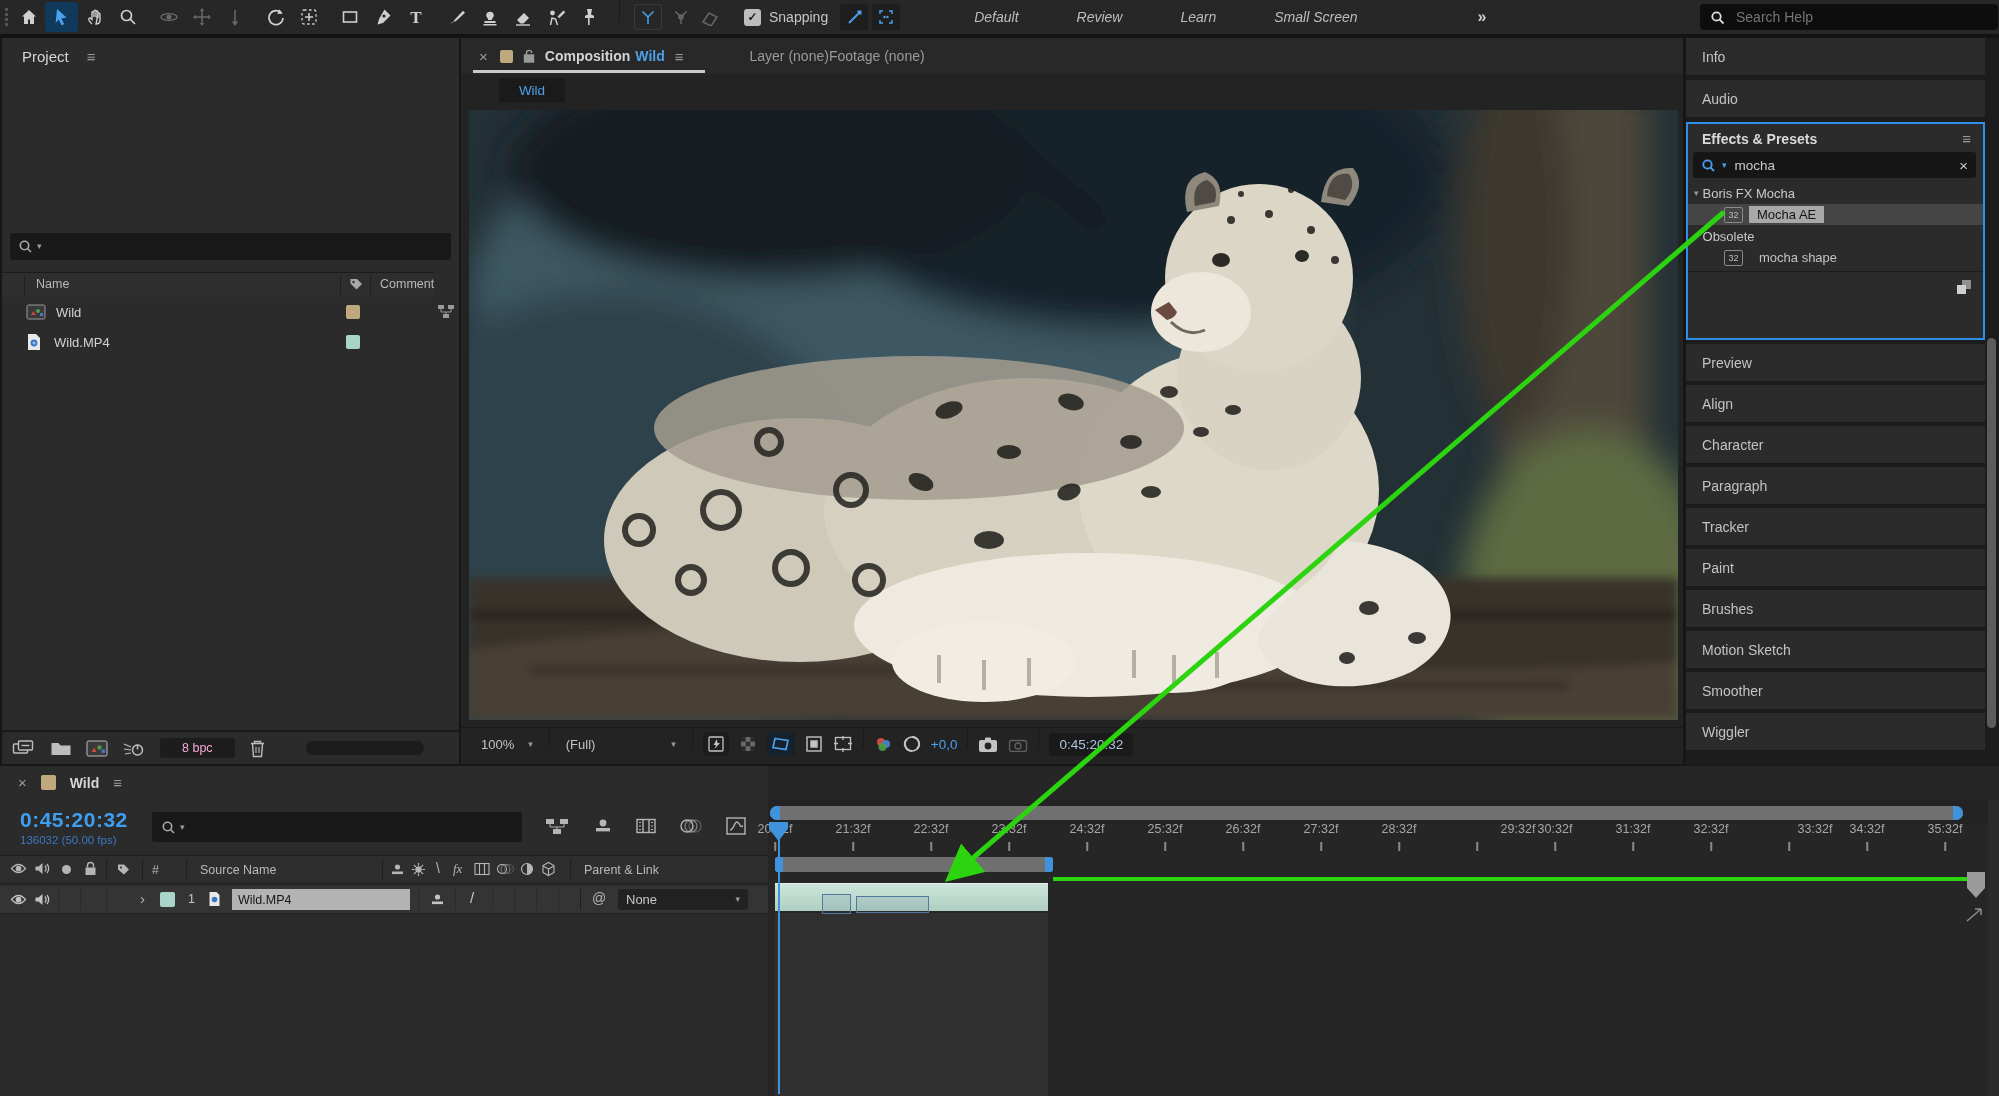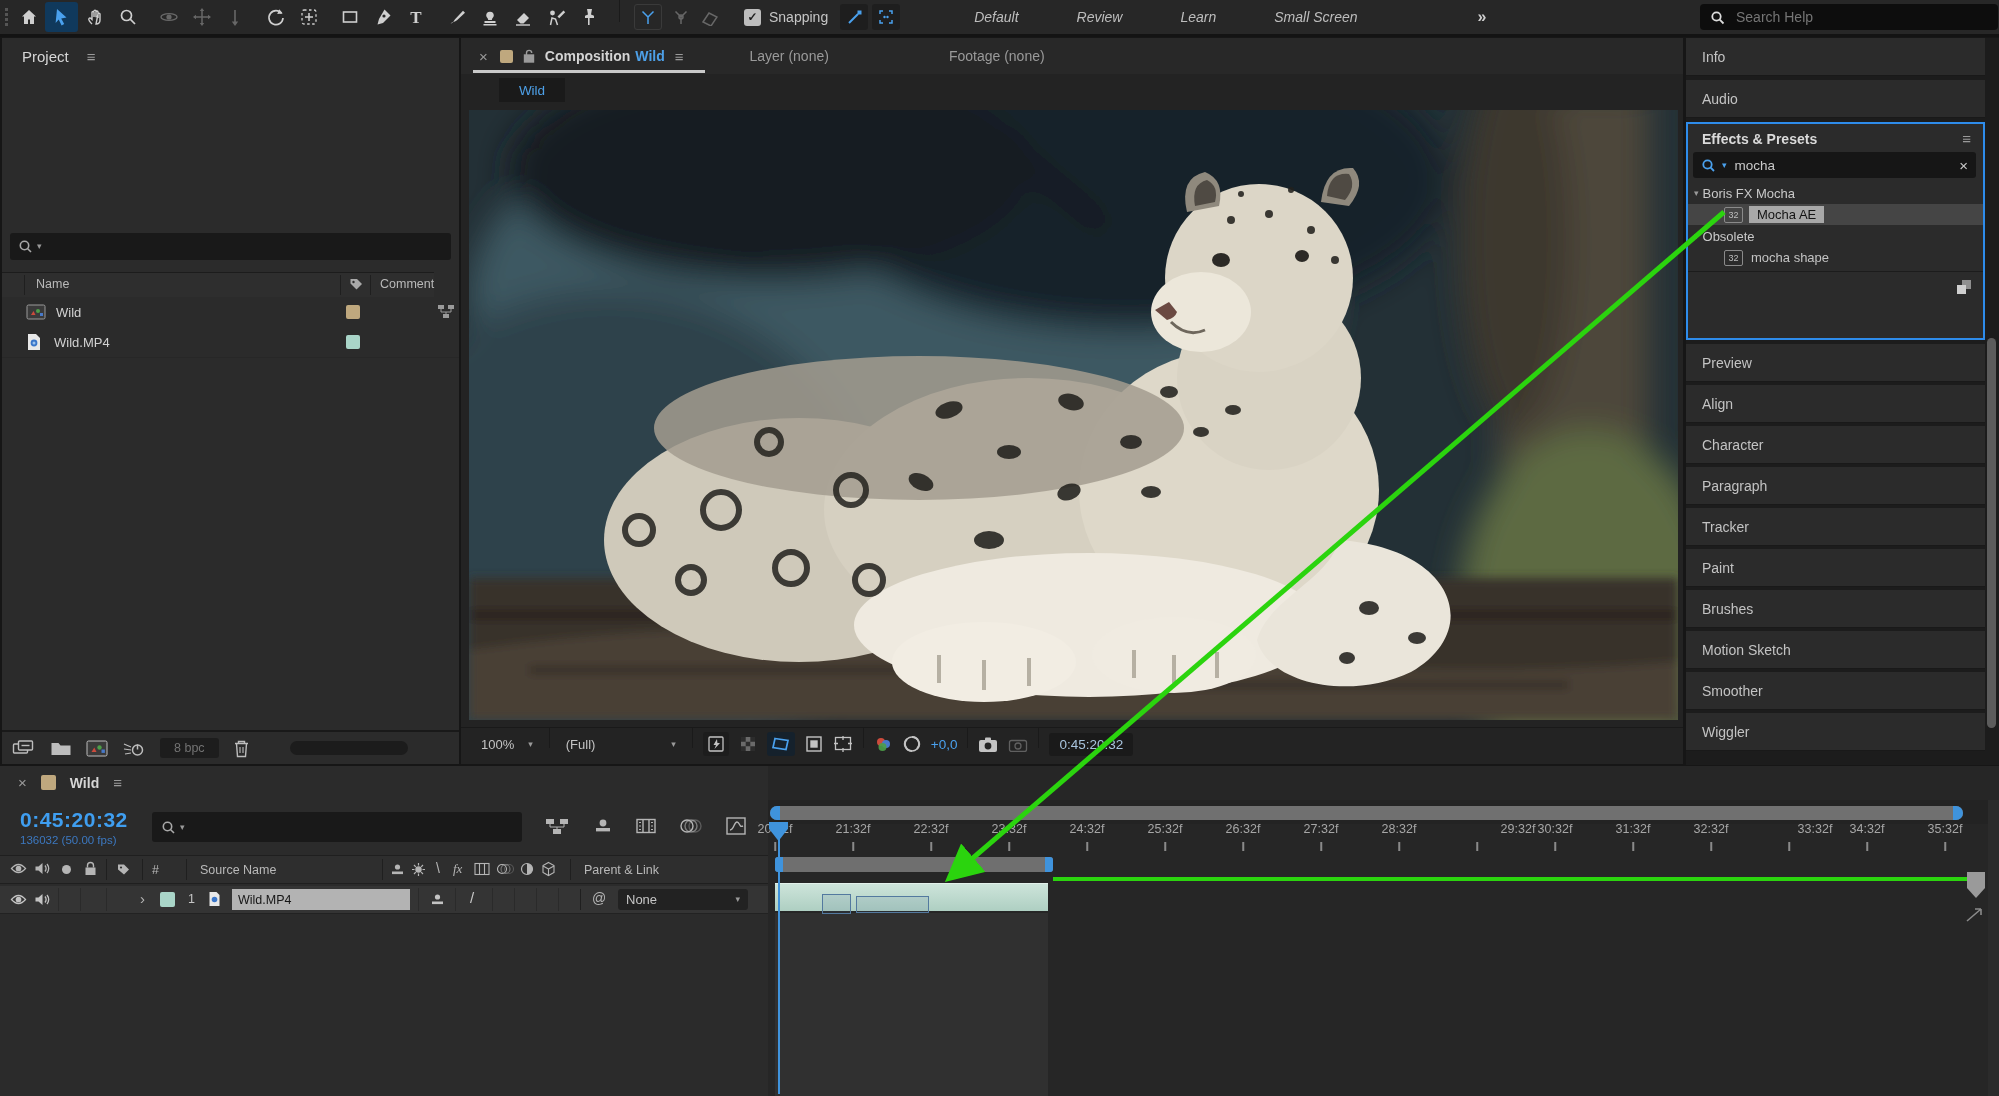--- a/index.html
+++ b/index.html
@@ -20,21 +20,21 @@
   #ws-group{display:flex;gap:58px;margin-left:74px;}
   .ws{color:#bdbdbd;font-size:14px;font-style:italic;}
   #help-search{position:absolute;left:1700px;top:4px;width:288px;height:26px;background:#0d0d0d;border-radius:4px;display:flex;align-items:center;padding-left:10px;gap:9px;}
   
   #project{left:2px;top:38px;width:457px;height:726px;background:#2b2b2b;}
   #proj-search{position:absolute;left:8px;top:195px;width:441px;height:27px;background:#191919;border-radius:3px;display:flex;align-items:center;padding-left:8px;gap:4px;box-sizing:border-box;}
   #proj-cols{position:absolute;left:0;top:234px;width:432px;height:24px;background:#2e2e2e;border-top:1px solid #1c1c1c;border-bottom:1px solid #1c1c1c;}
   .pcol-div{position:absolute;top:2px;bottom:2px;width:1px;background:#1f1f1f;}
   .prow{position:absolute;left:0;width:457px;height:30px;display:flex;align-items:center;border-bottom:1px solid #272727;background:#2b2b2b;}
   #proj-footer{position:absolute;left:0;top:692px;width:457px;height:34px;background:#2b2b2b;border-top:2px solid #191919;display:flex;align-items:center;gap:14px;padding-left:10px;box-sizing:border-box;}
-  .bpc{background:#1d1d1d;border-radius:3px;padding:3px 14px;color:#737373;font-size:12.5px;}
+  .bpc{background:#1d1d1d;border-radius:3px;padding:3px 22px;color:#f9a8d4;font-size:12.5px;}
   .scrollpill{width:118px;height:14px;border-radius:7px;background:#1c1c1c;}
   .swatch{width:14px;height:14px;border-radius:2px;}
   
   #viewer{left:461px;top:38px;width:1222px;height:726px;background:#232323;}
   #viewer-tabs{position:absolute;left:0;top:0;width:100%;height:36px;background:#282828;display:flex;align-items:center;}
   #comp-underline{position:absolute;left:12px;top:32px;width:232px;height:2.5px;background:#c9c9c9;}
   #subtab{position:absolute;left:38px;top:40px;width:66px;height:24px;background:#1a1a1a;color:#4da0e8;display:flex;align-items:center;justify-content:center;font-size:13.5px;}
   #viewer-img{position:absolute;left:8px;top:72px;width:1209px;height:610px;background:#0c0f10;}
   #viewer-bar{position:absolute;left:0;top:689px;width:100%;height:33px;background:#232323;border-top:1px solid #191919;display:flex;align-items:center;gap:10px;padding-left:14px;box-sizing:border-box;}
   .vdrop{display:flex;align-items:center;gap:14px;color:#c3c3c3;padding:0 6px;}
@@ -360,21 +360,21 @@
     <span class="ico" style="margin-left:10px;">
         <svg width="12" height="14" fill="none" stroke="#9a9a9a" stroke-width="1.4">
           <rect x="1.5" y="6" width="9" height="7" fill="#9a9a9a"></rect>
           <path d="M3.5 6V4a2.6 2.6 0 0 1 5.2 0"></path>
         </svg>
       </span>
     <span style="margin-left:10px;color:#d4d4d4;font-size:14px;font-weight:bold;">Composition</span>
     <span style="margin-left:5px;color:#4da0e8;font-size:14px;font-weight:bold;">Wild</span>
     <span style="margin-left:10px;color:#9a9a9a;font-size:15px;">≡</span>
     <span style="margin-left:66px;color:#9a9a9a;font-size:14px;">Layer (none)</span>
-    <span style="margin-left:120px;color:#9a9a9a;font-size:14px;">Footage (none)</span>
+    <span style="color:#9a9a9a;font-size:14px;">Footage (none)</span>
   </div>
   <div id="comp-underline"></div>
   <div id="subtab">Wild</div>
 
   <div id="viewer-img">
     <svg width="1209" height="610" viewBox="0 0 1209 610">
       <defs>
         <filter id="b1">
             <feGaussianBlur stdDeviation="16"></feGaussianBlur>
           </filter>
@@ -560,21 +560,21 @@
     <div class="abs flex" style="top:80px;left:0;width:100%;height:21px;background:#454545;padding-left:36px;box-sizing:border-box;gap:6px;">
       <span class="badge32">32</span>
       <span style="background:#a8a8a8;color:#141414;font-size:13px;padding:1px 8px;">Mocha AE</span>
     </div>
     <div class="tree-group" style="top:103px;">
       <span class="chev">▾</span>
       <span style="font-size:13px;">Obsolete</span>
     </div>
     <div class="abs flex" style="top:123px;left:0;width:100%;height:21px;padding-left:36px;box-sizing:border-box;gap:8px;">
       <span class="badge32">32</span>
-      <span style="font-size:13px;color:#c3c3c3;">mocha shape</span>
+      <span style="font-size:13px;color:#c3c3c3;margin-left:8px;">mocha shape</span>
     </div>
     <div class="abs" style="top:147px;left:0;width:100%;height:1px;background:#1c1c1c;"></div>
     <span class="abs ico" style="top:153px;right:10px;">
         <svg width="19" height="19">
           <rect x="8" y="3" width="9" height="9" fill="#8f8f8f"></rect>
           <rect x="3" y="8" width="9" height="9" fill="#cfcfcf"></rect>
         </svg>
       </span>
   </div>
 

